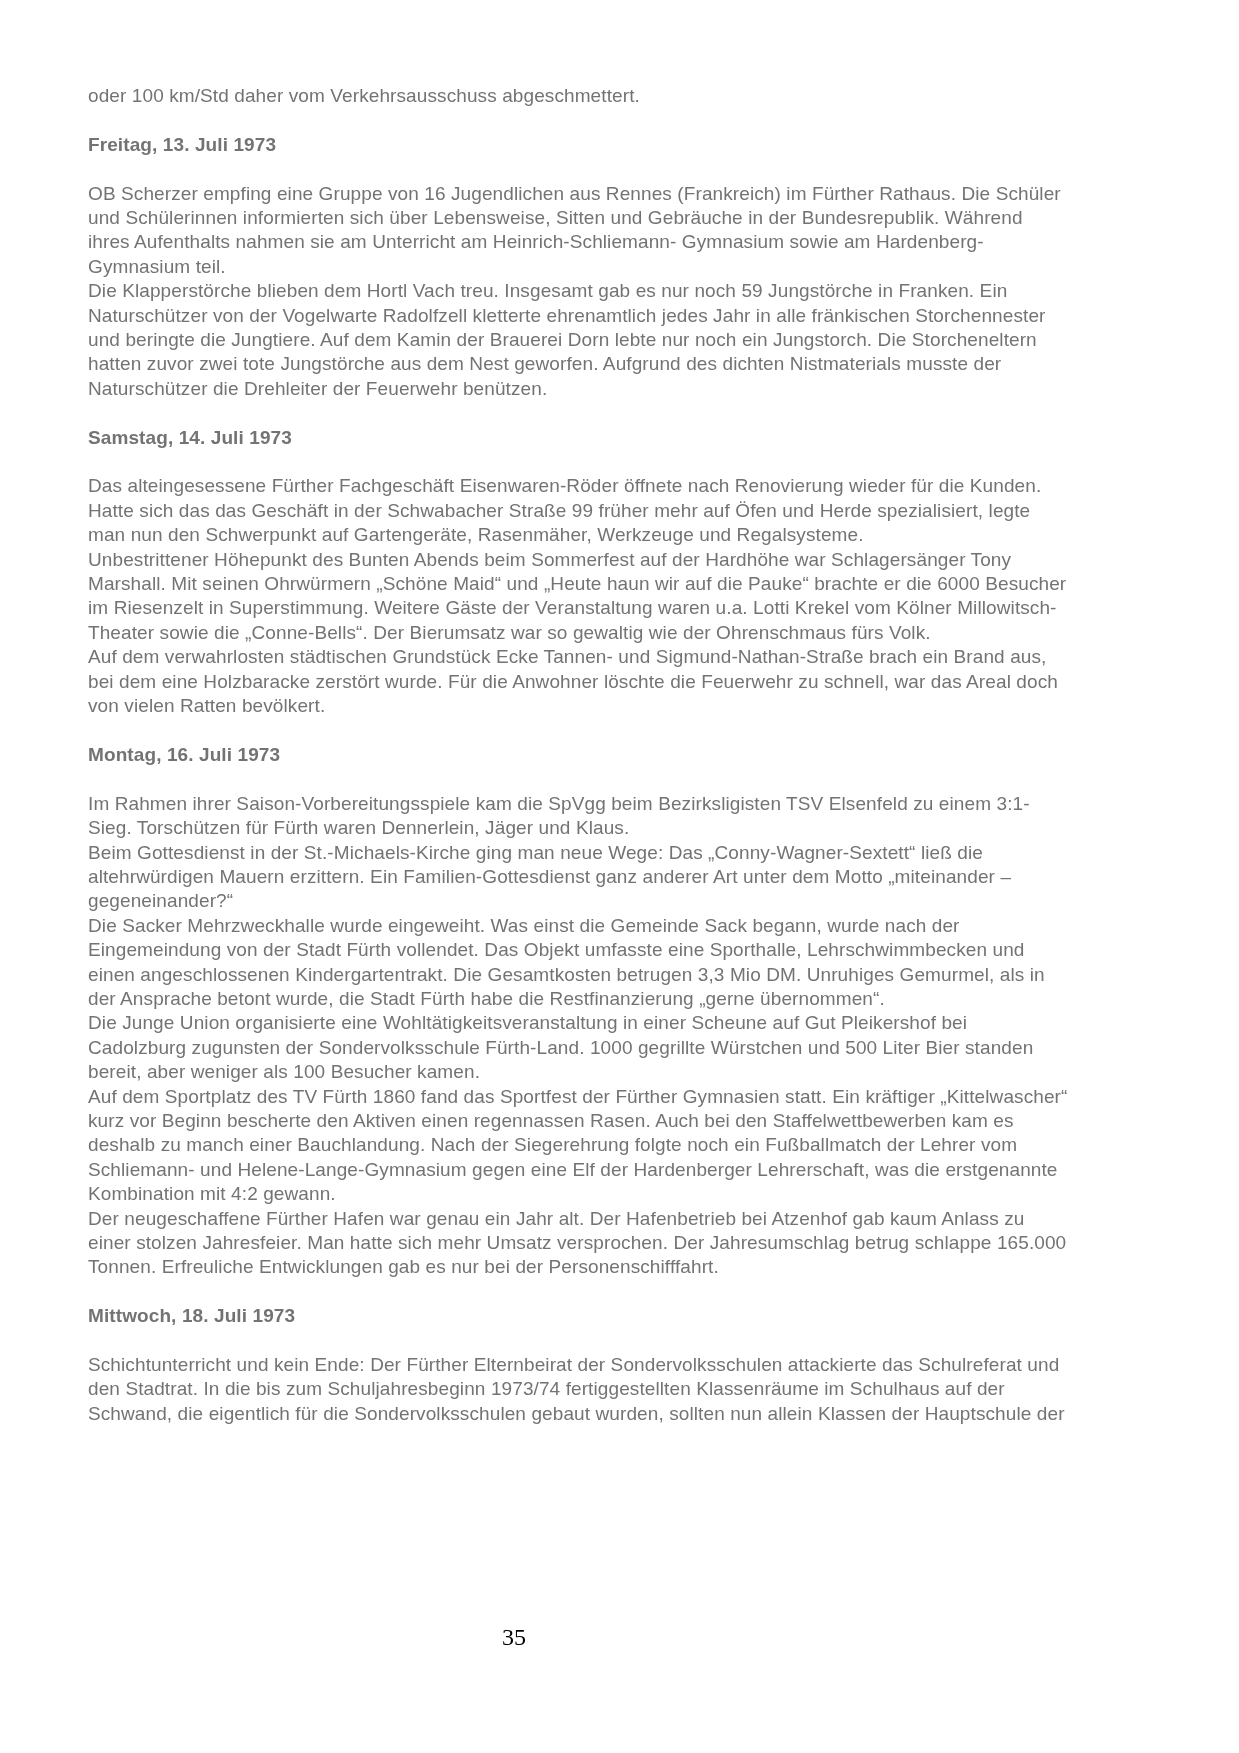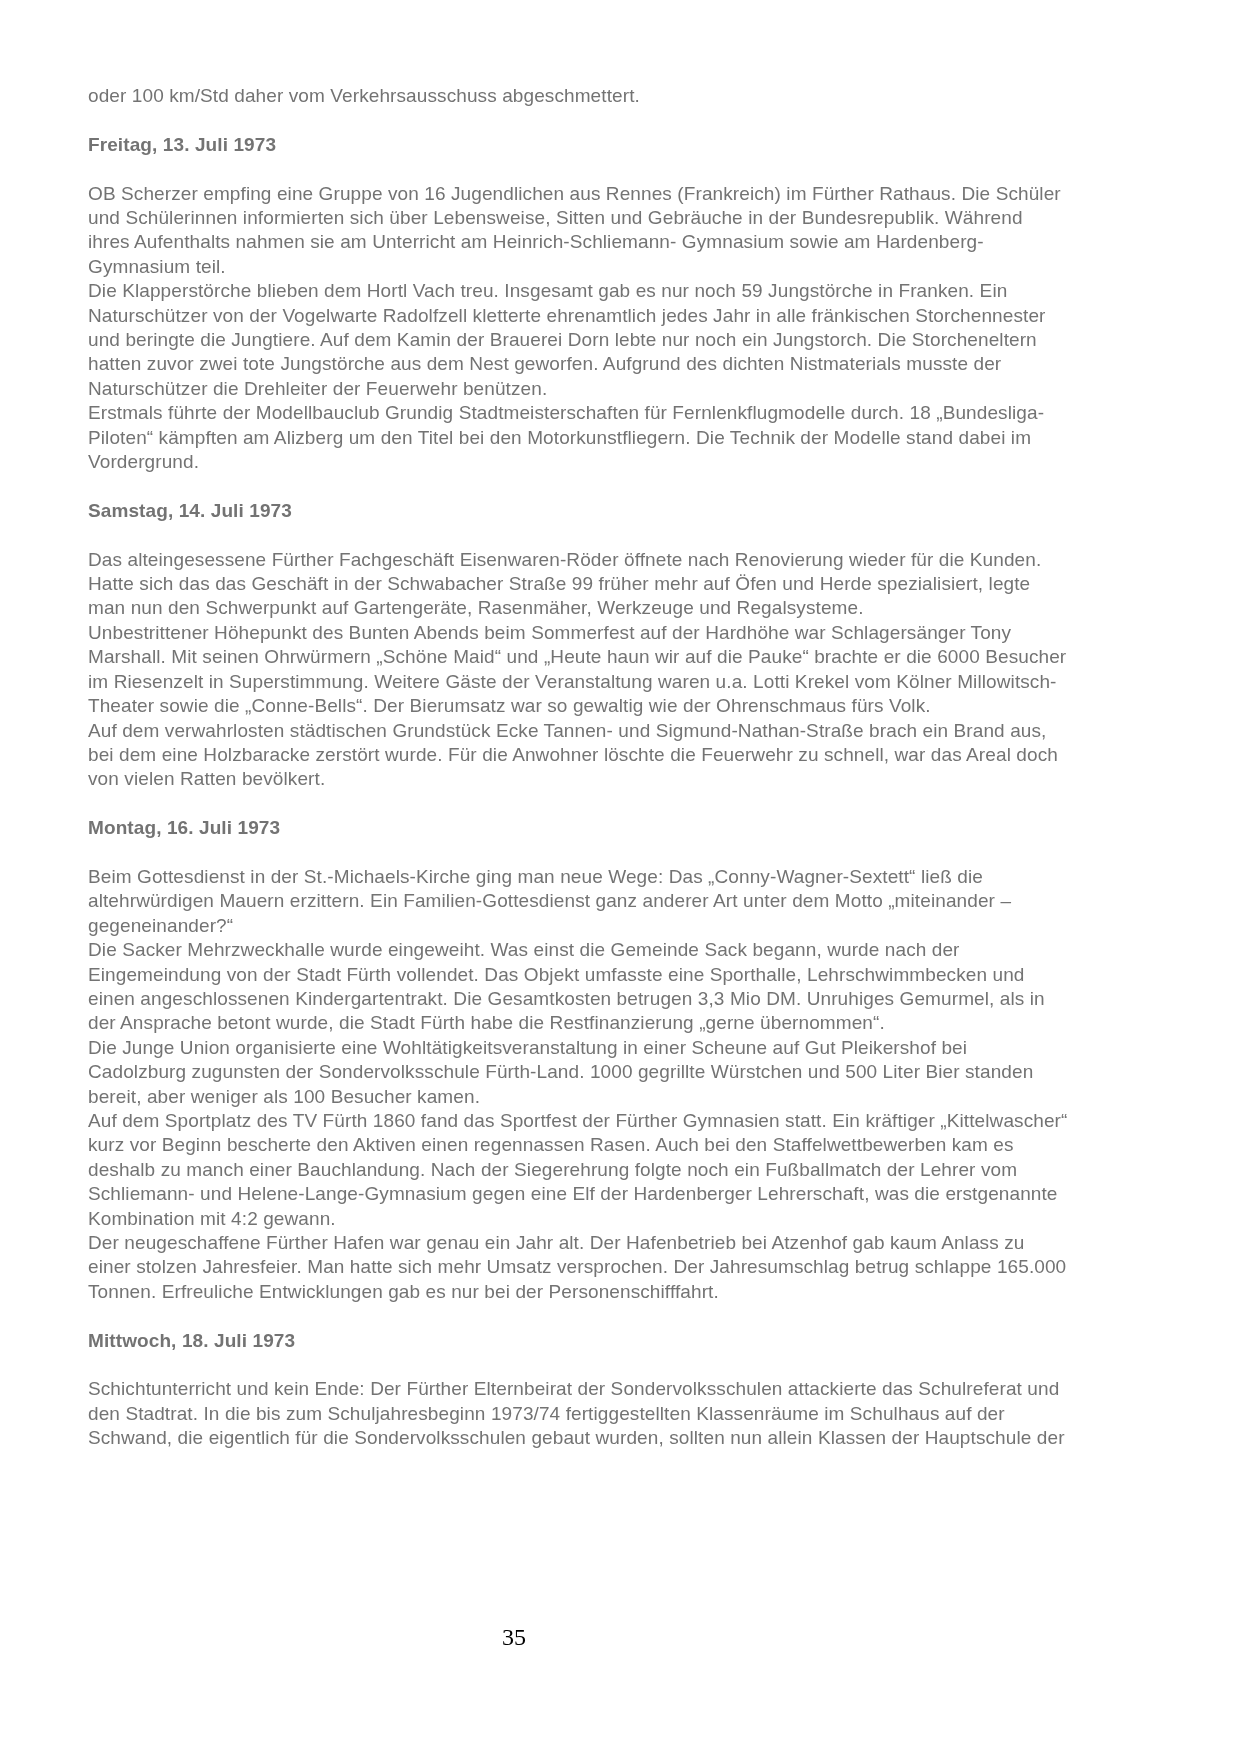--- a/index.html
+++ b/index.html
@@ -51,35 +51,34 @@
   <div class="heading">Freitag, 13. Juli 1973</div>
   <div class="para">OB Scherzer empfing eine Gruppe von 16 Jugendlichen aus Rennes (Frankreich) im Fürther Rathaus. Die Schüler
 und Schülerinnen informierten sich über Lebensweise, Sitten und Gebräuche in der Bundesrepublik. Während
 ihres Aufenthalts nahmen sie am Unterricht am Heinrich-Schliemann- Gymnasium sowie am Hardenberg-
 Gymnasium teil.</div>
   <div class="para">Die Klapperstörche blieben dem Hortl Vach treu. Insgesamt gab es nur noch 59 Jungstörche in Franken. Ein
 Naturschützer von der Vogelwarte Radolfzell kletterte ehrenamtlich jedes Jahr in alle fränkischen Storchennester
 und beringte die Jungtiere. Auf dem Kamin der Brauerei Dorn lebte nur noch ein Jungstorch. Die Storcheneltern
 hatten zuvor zwei tote Jungstörche aus dem Nest geworfen. Aufgrund des dichten Nistmaterials musste der
 Naturschützer die Drehleiter der Feuerwehr benützen.</div>
-  <div class="para">Erstmals führte der Modellbauclub Grundig Stadtmeisterschaften für Fernlenkflugmodelle durch. 18 „Bundesliga-
-Piloten“ kämpften am Alizberg um den Titel bei den Motorkunstfliegern. Die Technik der Modelle stand dabei im
-Vordergrund.</div>
   <div class="heading">Samstag, 14. Juli 1973</div>
   <div class="para">Das alteingesessene Fürther Fachgeschäft Eisenwaren-Röder öffnete nach Renovierung wieder für die Kunden.
 Hatte sich das das Geschäft in der Schwabacher Straße 99 früher mehr auf Öfen und Herde spezialisiert, legte
 man nun den Schwerpunkt auf Gartengeräte, Rasenmäher, Werkzeuge und Regalsysteme.</div>
   <div class="para">Unbestrittener Höhepunkt des Bunten Abends beim Sommerfest auf der Hardhöhe war Schlagersänger Tony
 Marshall. Mit seinen Ohrwürmern „Schöne Maid“ und „Heute haun wir auf die Pauke“ brachte er die 6000 Besucher
 im Riesenzelt in Superstimmung. Weitere Gäste der Veranstaltung waren u.a. Lotti Krekel vom Kölner Millowitsch-
 Theater sowie die „Conne-Bells“. Der Bierumsatz war so gewaltig wie der Ohrenschmaus fürs Volk.</div>
   <div class="para">Auf dem verwahrlosten städtischen Grundstück Ecke Tannen- und Sigmund-Nathan-Straße brach ein Brand aus,
 bei dem eine Holzbaracke zerstört wurde. Für die Anwohner löschte die Feuerwehr zu schnell, war das Areal doch
 von vielen Ratten bevölkert.</div>
   <div class="heading">Montag, 16. Juli 1973</div>
+  <div class="para">Im Rahmen ihrer Saison-Vorbereitungsspiele kam die SpVgg beim Bezirksligisten TSV Elsenfeld zu einem 3:1-
+Sieg. Torschützen für Fürth waren Dennerlein, Jäger und Klaus.</div>
   <div class="para">Beim Gottesdienst in der St.-Michaels-Kirche ging man neue Wege: Das „Conny-Wagner-Sextett“ ließ die
 altehrwürdigen Mauern erzittern. Ein Familien-Gottesdienst ganz anderer Art unter dem Motto „miteinander –
 gegeneinander?“</div>
   <div class="para">Die Sacker Mehrzweckhalle wurde eingeweiht. Was einst die Gemeinde Sack begann, wurde nach der
 Eingemeindung von der Stadt Fürth vollendet. Das Objekt umfasste eine Sporthalle, Lehrschwimmbecken und
 einen angeschlossenen Kindergartentrakt. Die Gesamtkosten betrugen 3,3 Mio DM. Unruhiges Gemurmel, als in
 der Ansprache betont wurde, die Stadt Fürth habe die Restfinanzierung „gerne übernommen“.</div>
   <div class="para">Die Junge Union organisierte eine Wohltätigkeitsveranstaltung in einer Scheune auf Gut Pleikershof bei
 Cadolzburg zugunsten der Sondervolksschule Fürth-Land. 1000 gegrillte Würstchen und 500 Liter Bier standen
 bereit, aber weniger als 100 Besucher kamen.</div>

